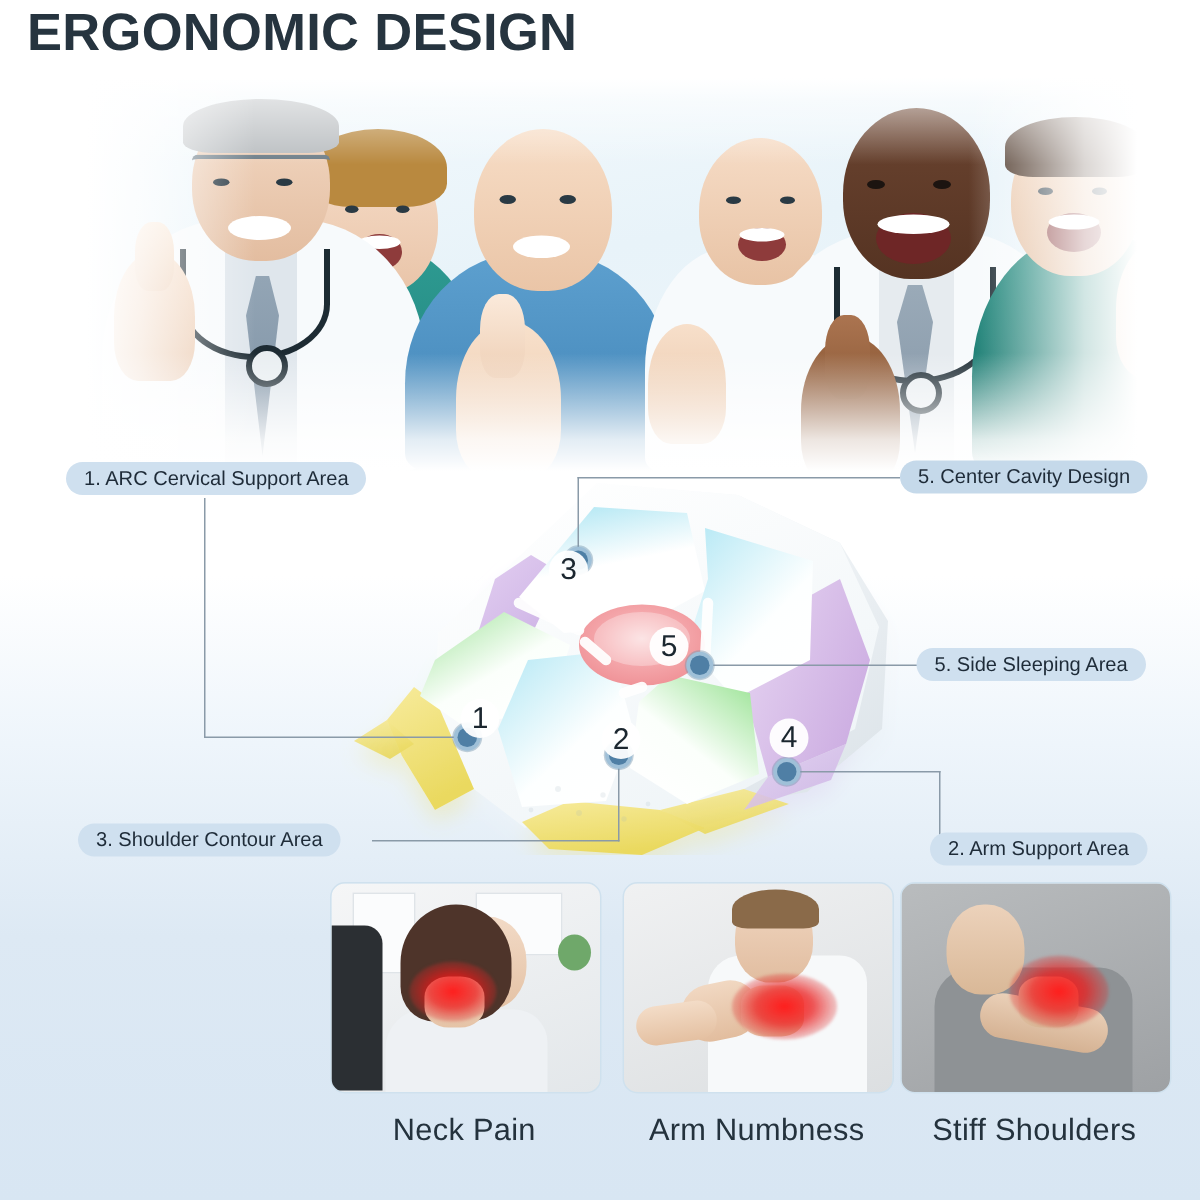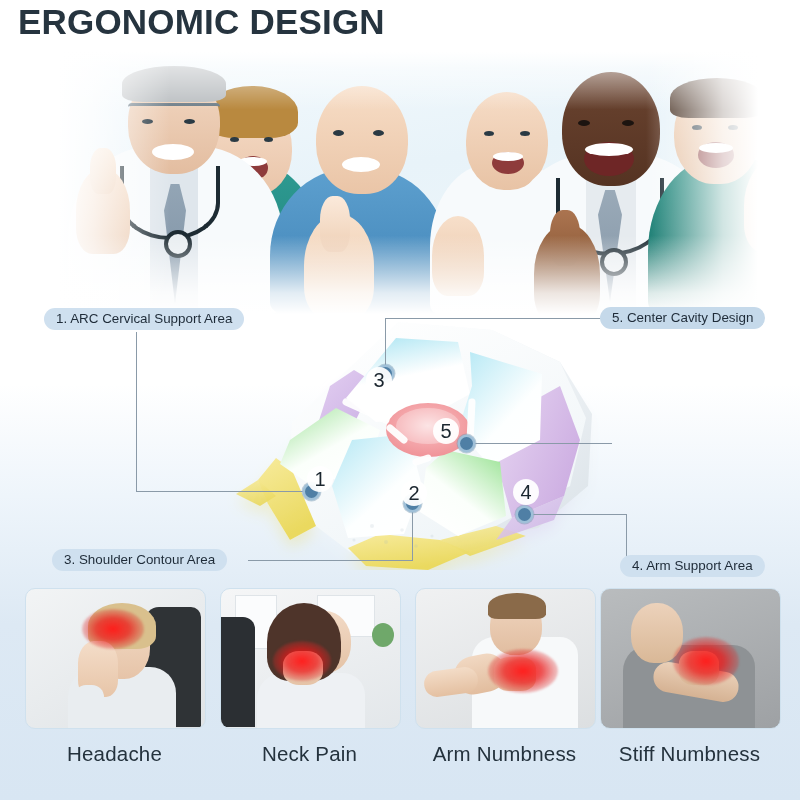--- a/index.html
+++ b/index.html
@@ -318,52 +318,41 @@
   <div class="lead" style="left:0;top:0;width:800px;height:800px;">
     <div class="seg" style="left:470px;top:443px;width:142px;height:1.4px;"></div>
   </div>
 
   <div class="callout" style="left:44px;top:308px;">1. ARC Cervical Support Area</div>
 
   <div class="callout" style="left:52px;top:549px;">3. Shoulder Contour Area</div>
 
   <div class="callout strong" style="left:600px;top:307px;">5. Center Cavity Design</div>
 
-  <div class="callout" style="left:620px;top:555px;">4. Arm Support Area</div>
-
+  <div class="callout" style="left:620px;top:555px;">2. Arm Support Area</div>
+
+  <div class="callout" style="left:611px;top:432px;">5. Side Sleeping Area</div>
 
   <div class="marker" style="left:305px;top:485px;"></div>
   <div class="mnum" style="left:307px;top:466px;">1</div>
 
   <div class="marker" style="left:406px;top:497px;"></div>
   <div class="mnum" style="left:401px;top:480px;">2</div>
 
   <div class="marker" style="left:379px;top:367px;"></div>
   <div class="mnum" style="left:366px;top:367px;">3</div>
 
   <div class="marker" style="left:518px;top:508px;"></div>
   <div class="mnum" style="left:513px;top:479px;">4</div>
 
   <div class="marker" style="left:460px;top:437px;"></div>
   <div class="mnum" style="left:433px;top:418px;">5</div>
 
   <div class="cards">
 
-    <div class="card" style="left:25px;">
-      <div class="ph" style="background:linear-gradient(150deg,#f2f4f5,#dfe3e6);">
-        <div class="fig" style="right:4px;top:18px;width:56px;height:120px;background:#2f3336;border-radius:14px 10px 0 0;"></div>
-        <div class="fig" style="left:42px;top:78px;width:108px;height:62px;background:#e9edf0;border-radius:30px 26px 0 0;"></div>
-        <div class="fig" style="left:68px;top:24px;width:56px;height:66px;background:linear-gradient(180deg,#f3dcc8,#e6c4a8);border-radius:50% 50% 46% 46%;"></div>
-        <div class="fig" style="left:62px;top:14px;width:68px;height:46px;background:#d9c08d;border-radius:50% 50% 28% 28%;"></div>
-        <div class="fig" style="left:52px;top:52px;width:40px;height:56px;background:linear-gradient(180deg,#f4ddc9,#e7c5a8);border-radius:40% 40% 30% 30%;"></div>
-        <div class="fig" style="left:48px;top:96px;width:30px;height:44px;background:#e9edf0;border-radius:12px;"></div>
-        <div class="pain" style="left:56px;top:20px;width:62px;height:40px;"></div>
-      </div>
-      <div class="cap">Headache</div>
-    </div>
 
     <div class="card" style="left:220px;">
       <div class="ph" style="background:linear-gradient(160deg,#f5f6f7,#e3e7ea);">
         <div class="fig" style="left:14px;top:6px;width:40px;height:52px;background:#fbfcfd;border:1px solid #dfe4e8;"></div>
         <div class="fig" style="left:96px;top:6px;width:56px;height:40px;background:#fbfcfd;border:1px solid #dfe4e8;"></div>
         <div class="fig" style="right:6px;top:34px;width:22px;height:24px;background:#6fa86a;border-radius:50%;"></div>
         <div class="fig" style="left:0;top:28px;width:34px;height:110px;background:#2b2f33;border-radius:0 12px 0 0;"></div>
         <div class="fig" style="left:36px;top:84px;width:108px;height:56px;background:#eef1f4;border-radius:26px 22px 0 0;"></div>
         <div class="fig" style="left:76px;top:22px;width:54px;height:62px;background:linear-gradient(180deg,#f2dac6,#e4c2a5);border-radius:48% 48% 46% 46%;"></div>
         <div class="fig" style="left:46px;top:14px;width:74px;height:78px;background:#4e342a;border-radius:50% 50% 38% 30%;"></div>
@@ -387,17 +376,17 @@
     </div>
 
     <div class="card" style="left:600px;">
       <div class="ph" style="background:linear-gradient(160deg,#b9bcbe,#9ea1a4);">
         <div class="fig" style="left:22px;top:56px;width:132px;height:84px;background:#8e9295;border-radius:26px 22px 0 0;"></div>
         <div class="fig" style="left:30px;top:14px;width:52px;height:60px;background:linear-gradient(180deg,#ecd2bb,#d9b897);border-radius:48% 48% 44% 44%;"></div>
         <div class="fig" style="left:52px;top:78px;width:86px;height:30px;background:linear-gradient(180deg,#ead0b8,#d5b293);border-radius:16px;transform:rotate(10deg);"></div>
         <div class="fig" style="left:78px;top:62px;width:40px;height:34px;background:linear-gradient(180deg,#eed5be,#d9b796);border-radius:36%;"></div>
         <div class="pain" style="left:72px;top:48px;width:66px;height:48px;"></div>
       </div>
-      <div class="cap">Stiff Numbness</div>
+      <div class="cap">Stiff Shoulders</div>
     </div>
 
   </div>
 </div>
 
 </body></html>

